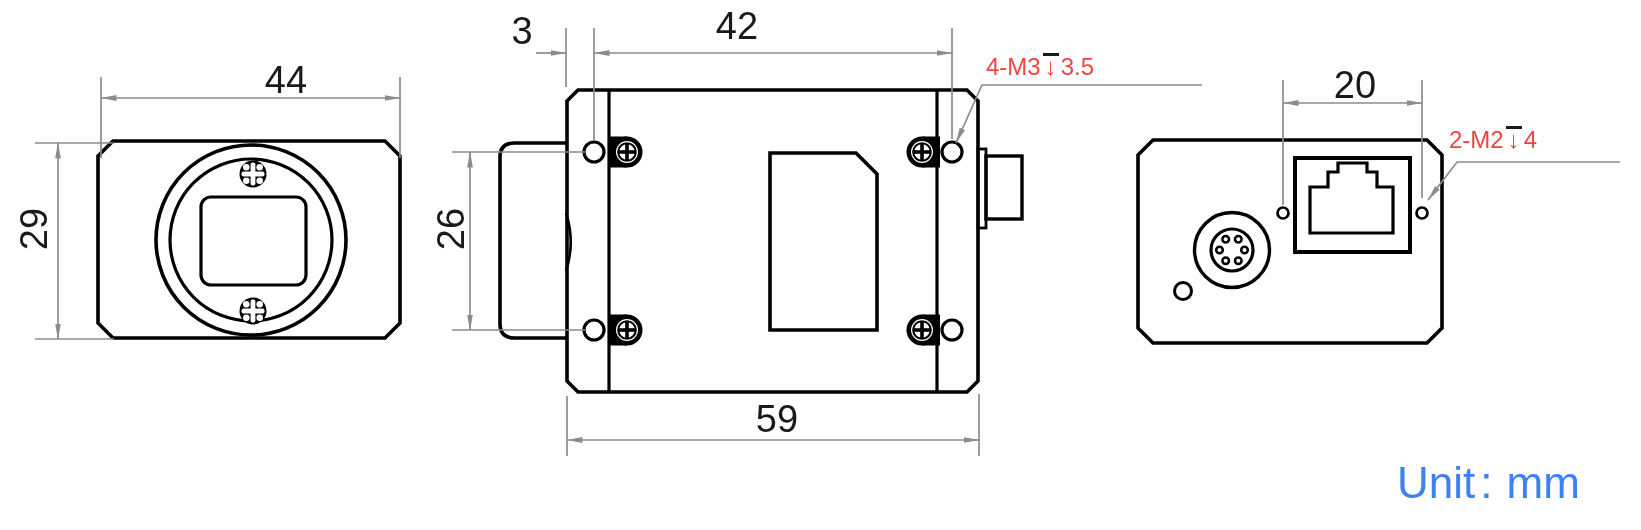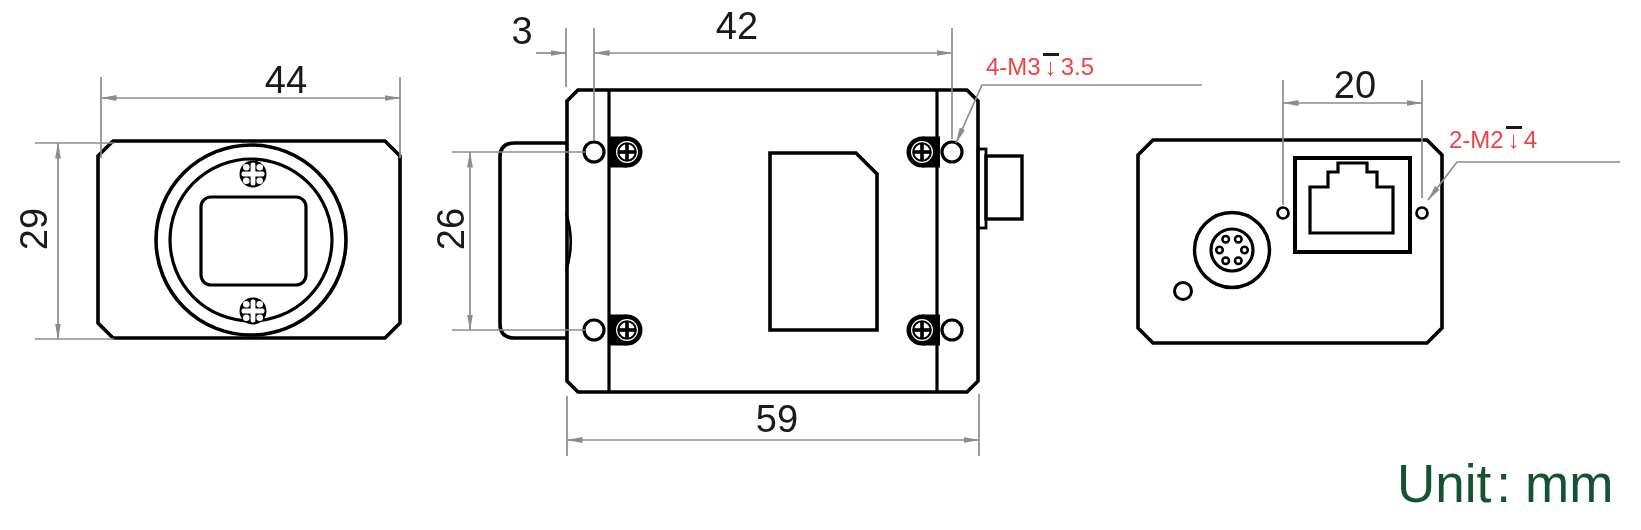--- a/index.html
+++ b/index.html
@@ -6,21 +6,21 @@
   .canvas{position:relative;width:1641px;height:530px;background:#ffffff;overflow:hidden;
           font-family:"Liberation Sans", sans-serif;}
   .canvas svg{position:absolute;left:0;top:0;}
   .dim-text{position:absolute;transform:translate(-50%,-50%);font-size:38px;color:#1a1a1a;
             white-space:nowrap;line-height:1;}
   .dim-text.rot{transform:translate(-50%,-50%) rotate(-90deg);}
   .thread-label{position:absolute;transform:translateY(-50%);font-size:24px;color:#ef4444;
             white-space:nowrap;line-height:1;}
   .depth-sym{display:inline-block;border-top:3.4px solid #1a1a1a;line-height:0.92;
             padding:0 2px;margin:0 2px;}
-  .unit-label{position:absolute;transform:translateY(-50%);font-size:53px;color:#14532d;
+  .unit-label{position:absolute;transform:translateY(-50%);font-size:44px;color:#3b82f6;
             white-space:nowrap;line-height:1;}
   .unit-colon{margin:0 14px 0 5px;}
 </style>
 </head>
 <body>
 
 <div class="canvas">
 
 <svg width="1641" height="530" viewBox="0 0 1641 530">
   <defs>

